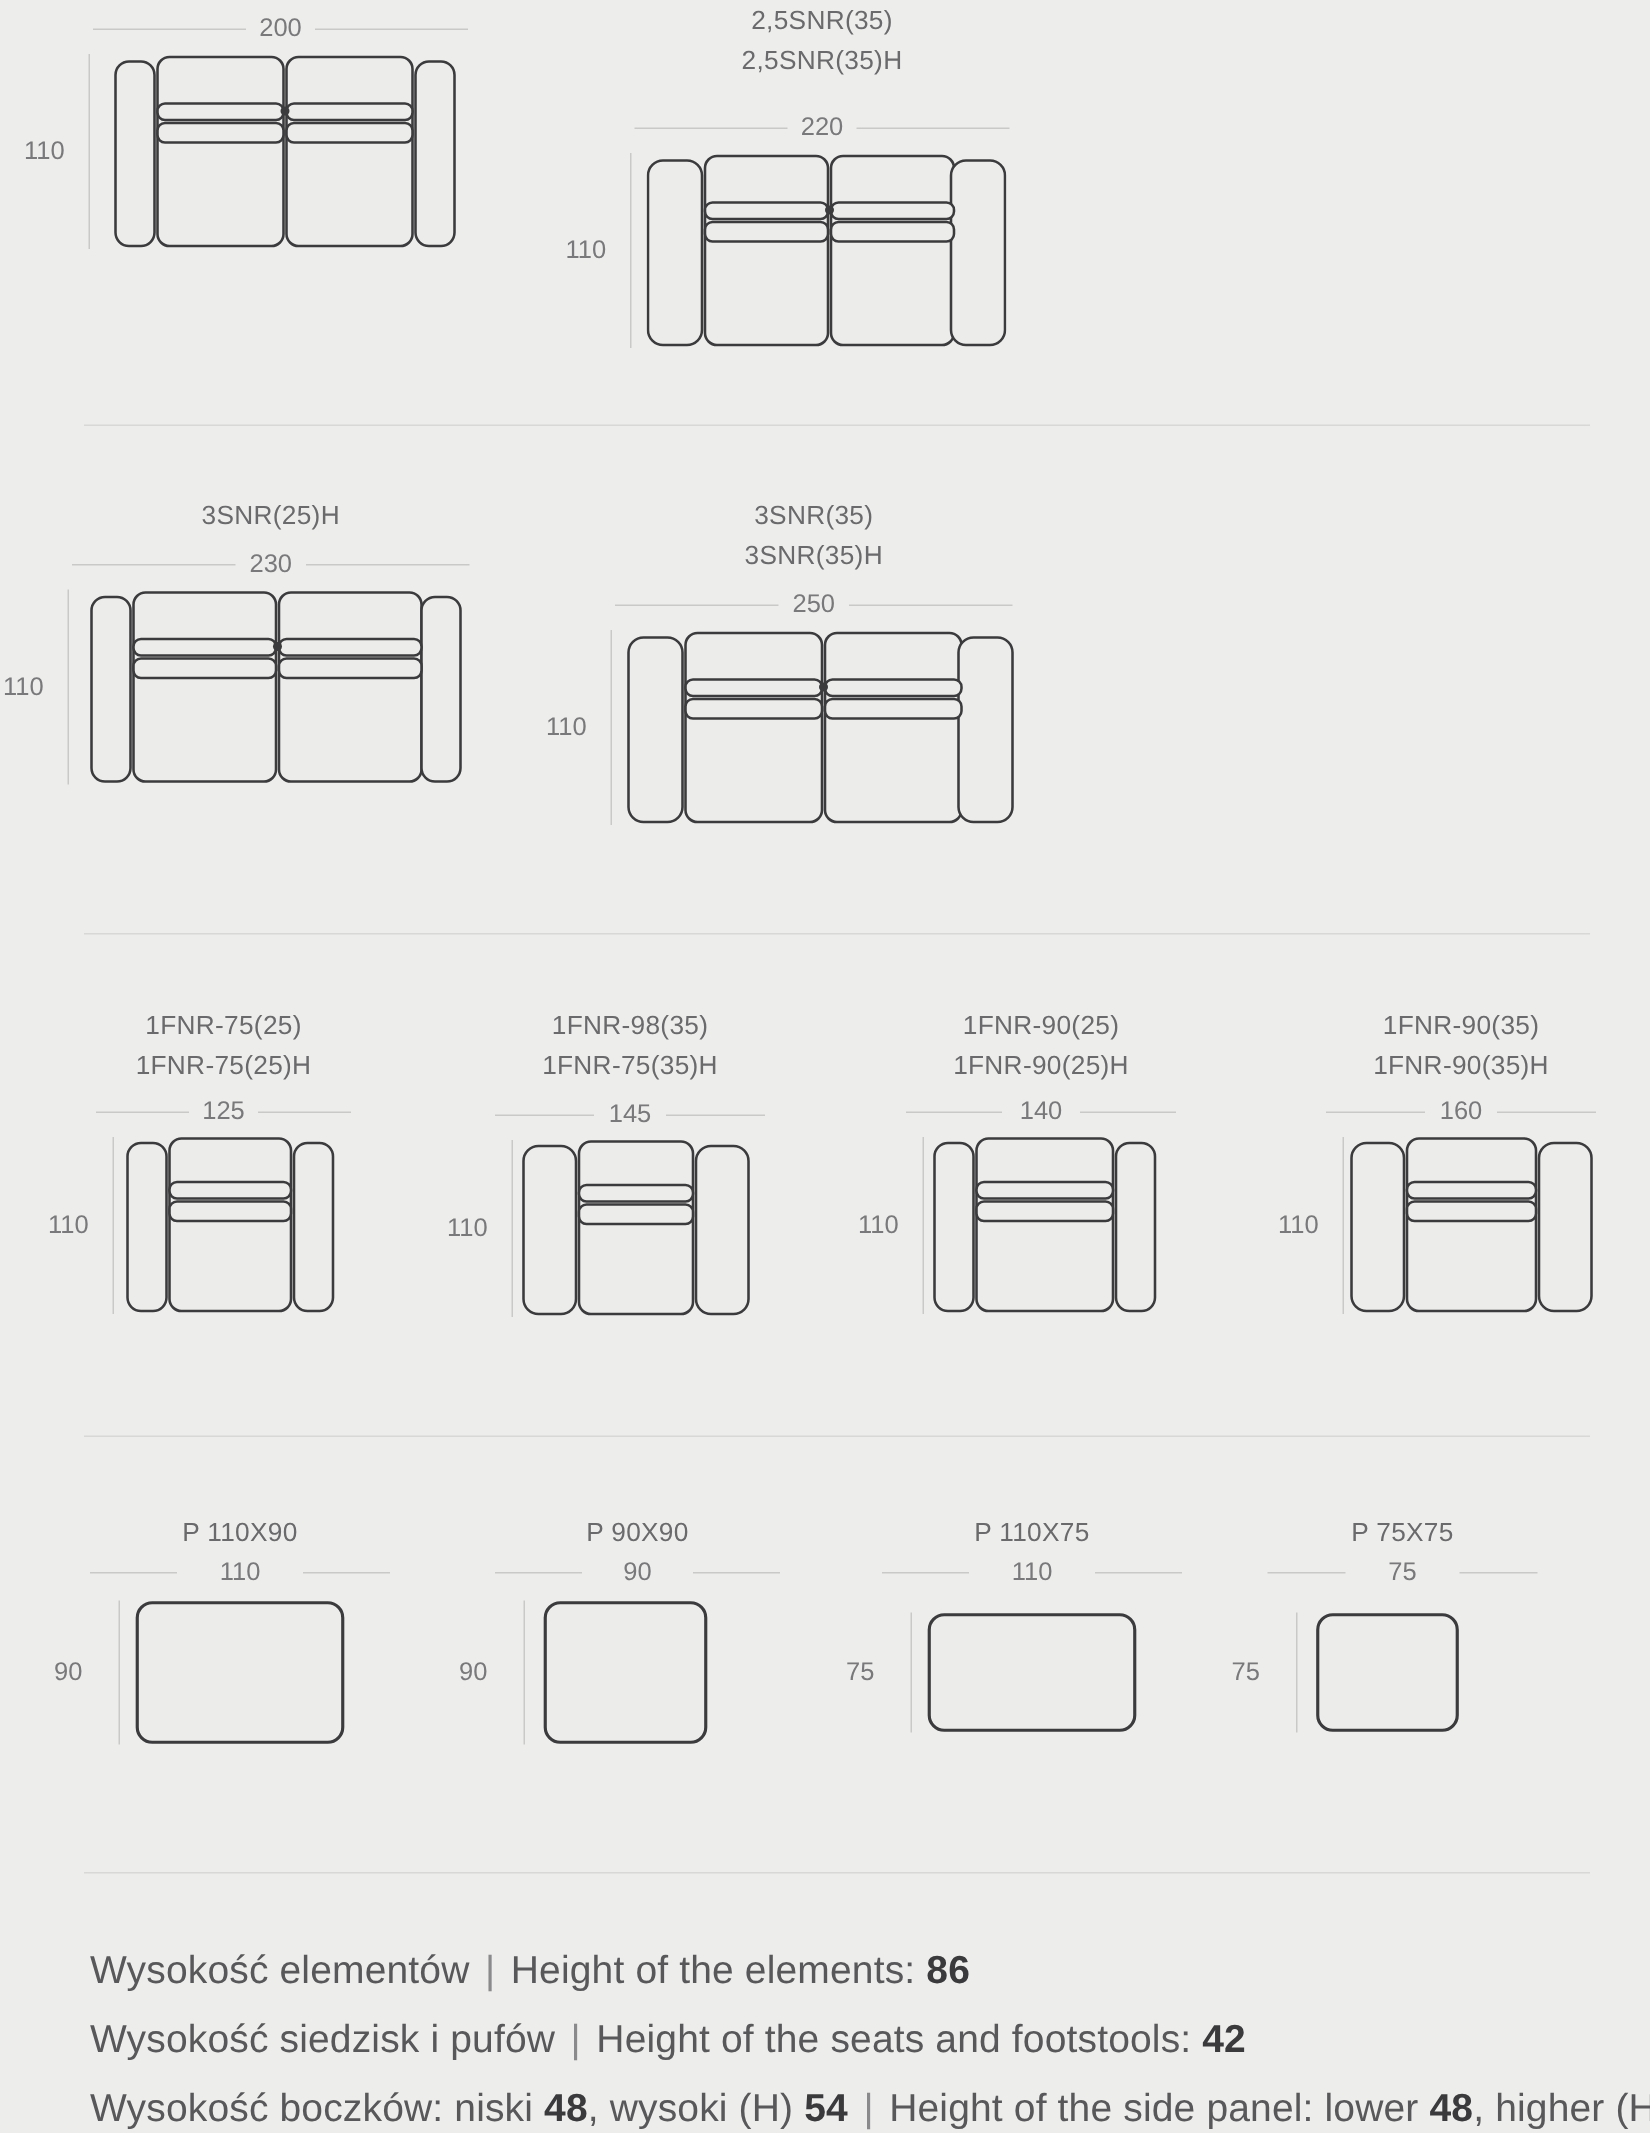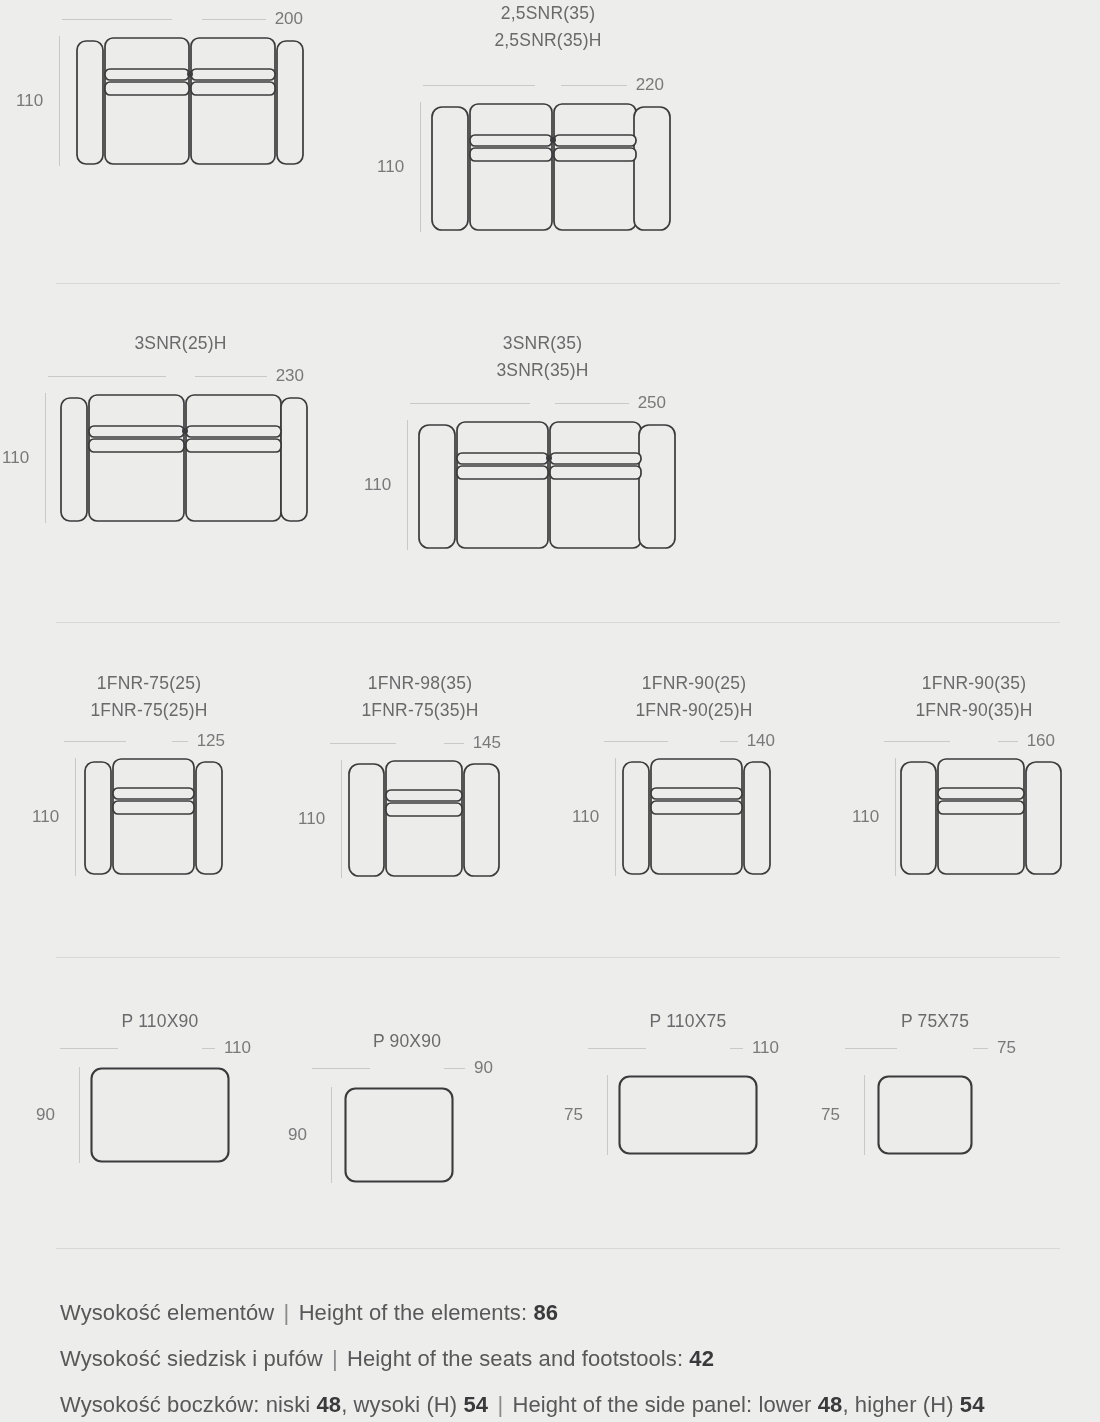--- a/index.html
+++ b/index.html
@@ -31,21 +31,21 @@
   .t1,.t2{
     font-size:17.5px;
     line-height:27px;
     color:#6a6a6c;
     font-weight:400;
   }
 
   
   .wdim{
     position:relative;height:22px;
-    display:flex;align-items:center;justify-content:flex-end;
+    display:flex;align-items:center;justify-content:center;
   }
   .wdim .ln{
     position:absolute;top:50%;height:1px;background:#c9c9c7;
   }
   .wdim .ln.l{left:0;}
   .wdim .ln.r{right:0;}
   .wdim .val{
     position:relative;z-index:2;
     font-size:17px;color:#79797b;
     padding:0 9px;background:#ededeb;
@@ -68,21 +68,21 @@
     position:absolute;right:0;top:0;bottom:0;width:1px;background:#c9c9c7;
   }
 
   
   .fig{position:relative;}
   .fig svg{display:block;}
 
   
   .footer{position:absolute;left:60px;width:1010px;}
   .fline{
-    font-size:22px;
+    font-size:26px;
     line-height:46px;
     color:#58585a;
     white-space:nowrap;
     letter-spacing:.1px;
   }
   .fline b{font-weight:700;color:#3a3a3c;}
   .sep{color:#8a8a8c;padding:0 3px;}
 </style>
 </head>
 <body>
@@ -380,21 +380,21 @@
           <span class="ln"></span>
         </div>
         <div class="fig" style="margin-left:30px;">
           <svg width="140" height="96" viewBox="0 0 140 96">
             <rect x="1.5" y="1.5" width="137" height="93" rx="10" fill="#ececea" stroke="#3b3b3d" stroke-width="2.1"></rect>
           </svg>
         </div>
       </div>
     </div>
 
-    <div class="item" style="left:312px;top:0;width:190px;margin-top:20px;">
+    <div class="item" style="left:330px;top:0;width:190px;">
       <div class="titles">
         <div class="t1">P 90X90</div>
       </div>
       <div class="wdim" style="margin-top:2px;">
         <div class="ln l" style="width:58px;"></div>
         <div class="ln r" style="width:58px;"></div>
         <div class="val">90</div>
       </div>
       <div class="hwrap" style="margin-top:8px;height:96px;">
         <div class="hdim" style="left:-24px;width:44px;height:96px;">

